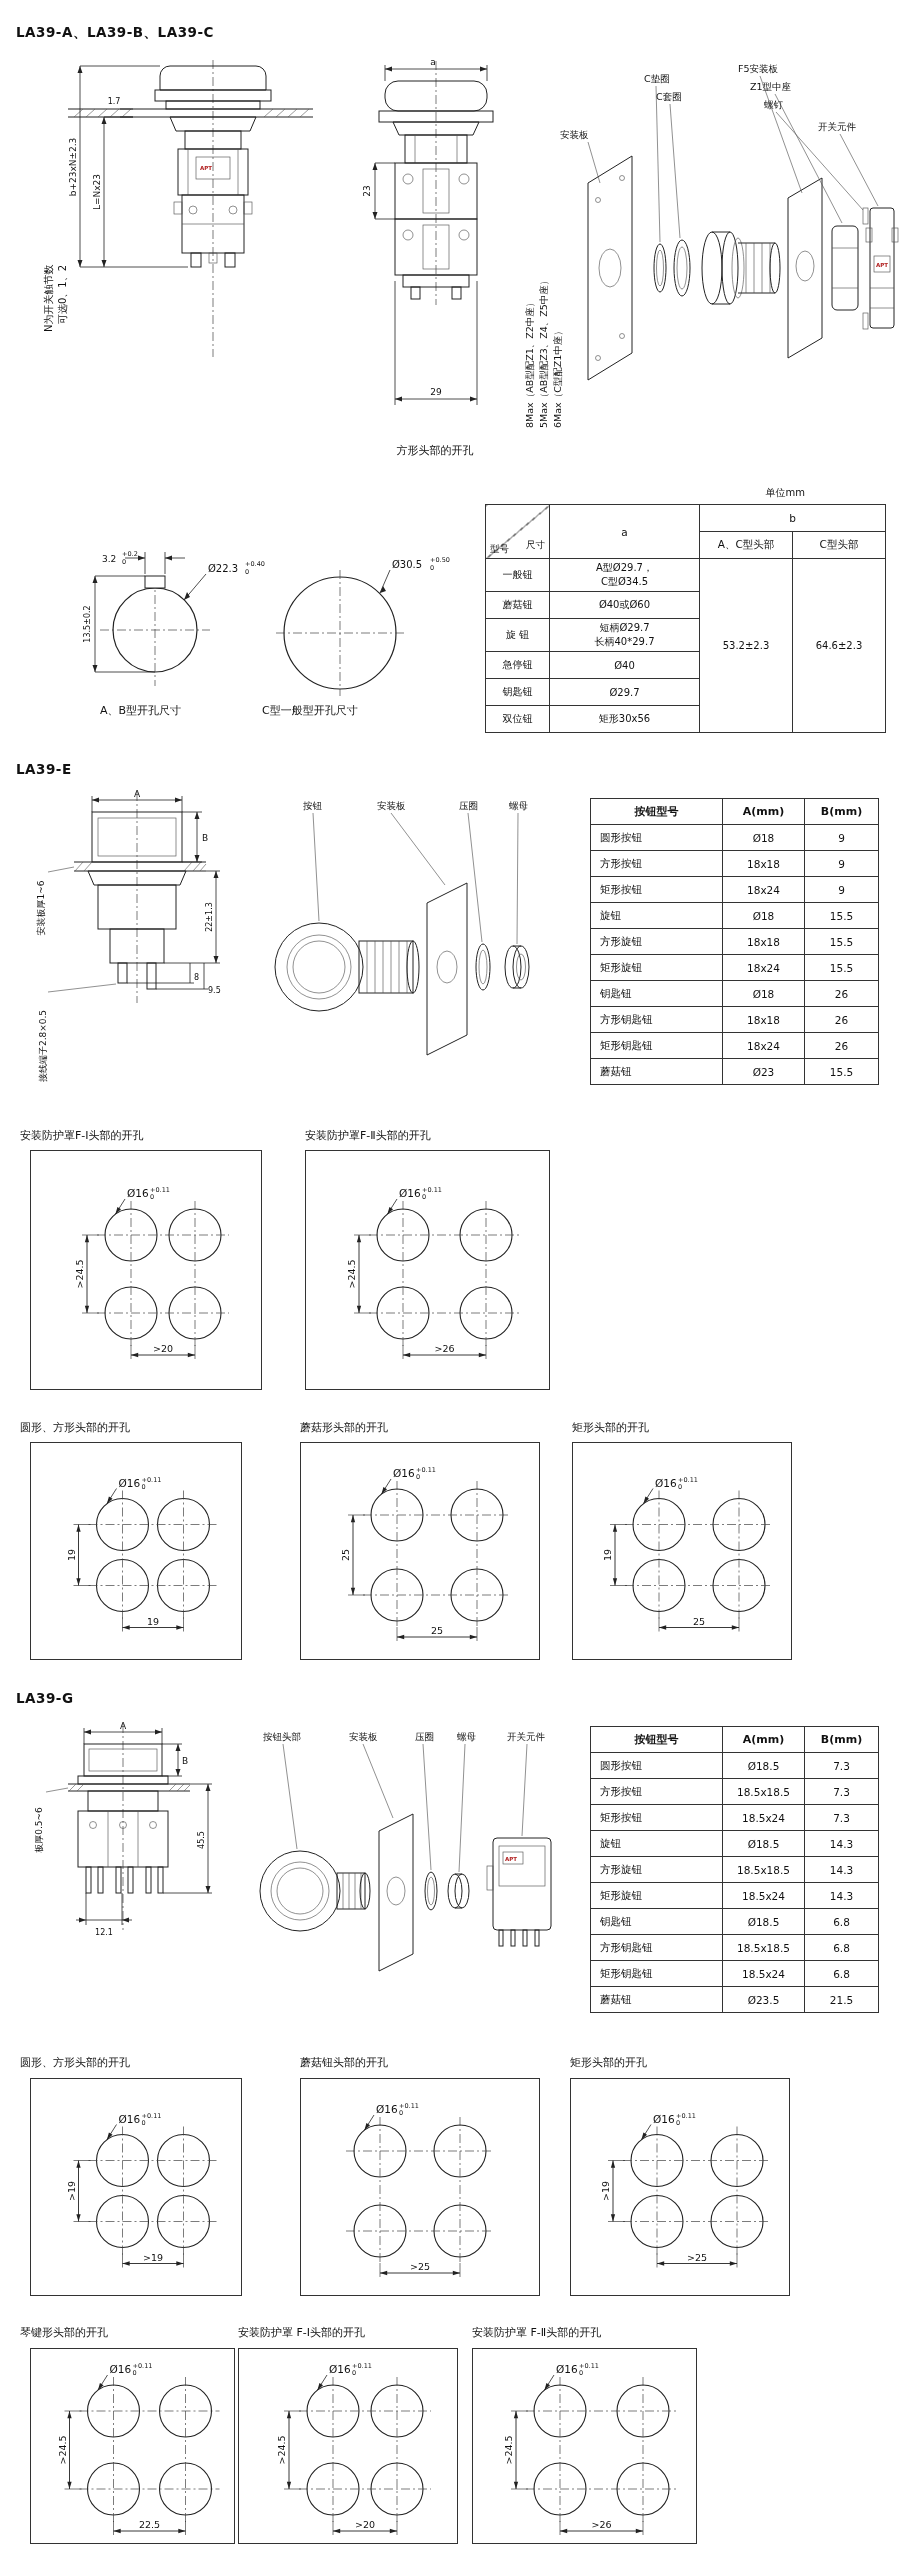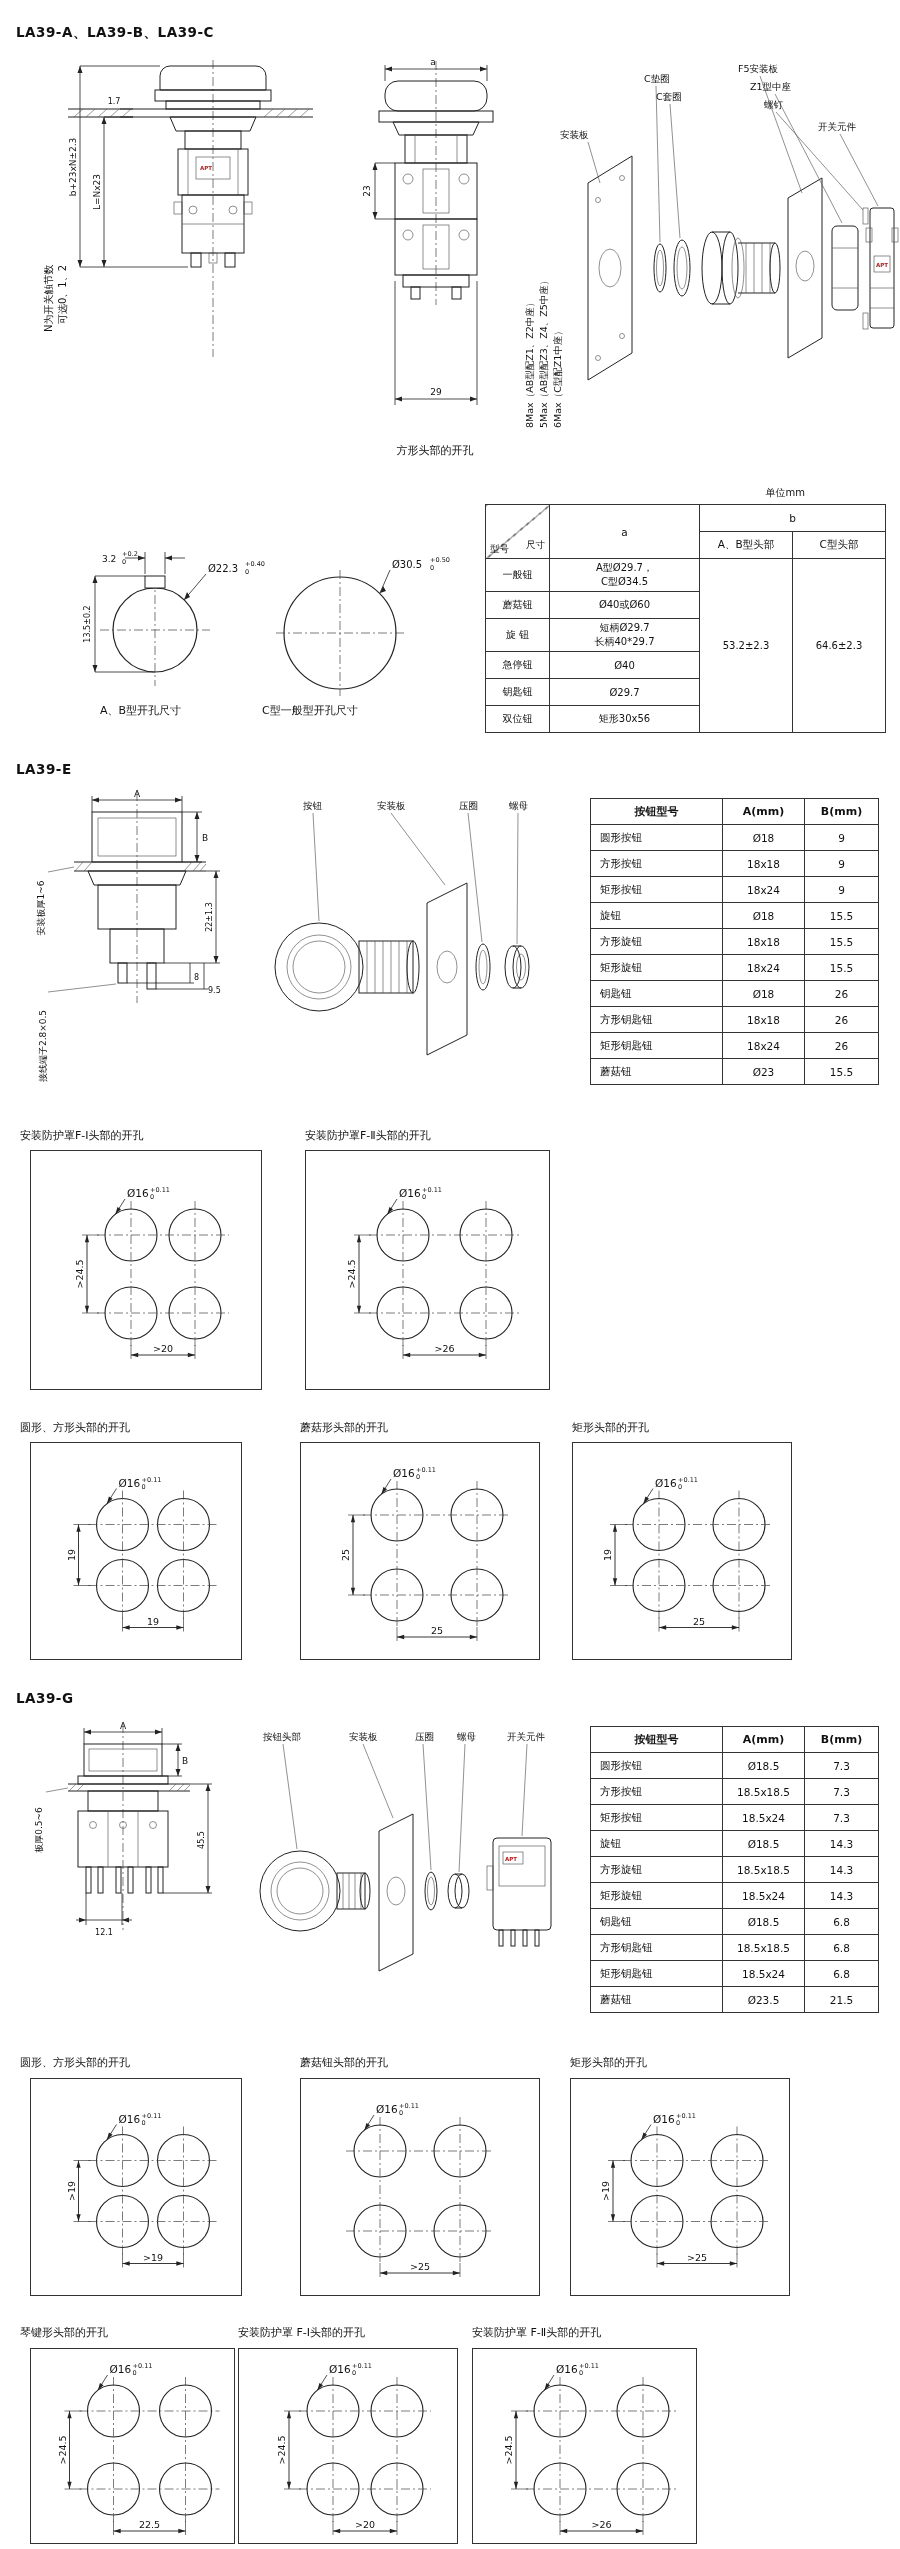--- a/index.html
+++ b/index.html
@@ -176,21 +176,21 @@
     <tbody>
         <tr>
       <td class="corner" rowspan="2" style="height:44px">
         <span class="c-top">尺寸</span>
         <span class="c-bot">型号</span>
       </td>
       <td class="th" rowspan="2">a</td>
       <td class="th" colspan="2">b</td>
     </tr>
     <tr>
-      <td class="th">A、B型头部</td>
+      <td class="th">A、C型头部</td>
       <td class="th">C型头部</td>
     </tr>
     <tr>
       <td>一般钮</td>
       <td>
             <div>A型Ø29.7，</div>
             <div>C型Ø34.5</div>
           </td>
       <td rowspan="6">53.2±2.3</td>
       <td rowspan="6">64.6±2.3</td>

